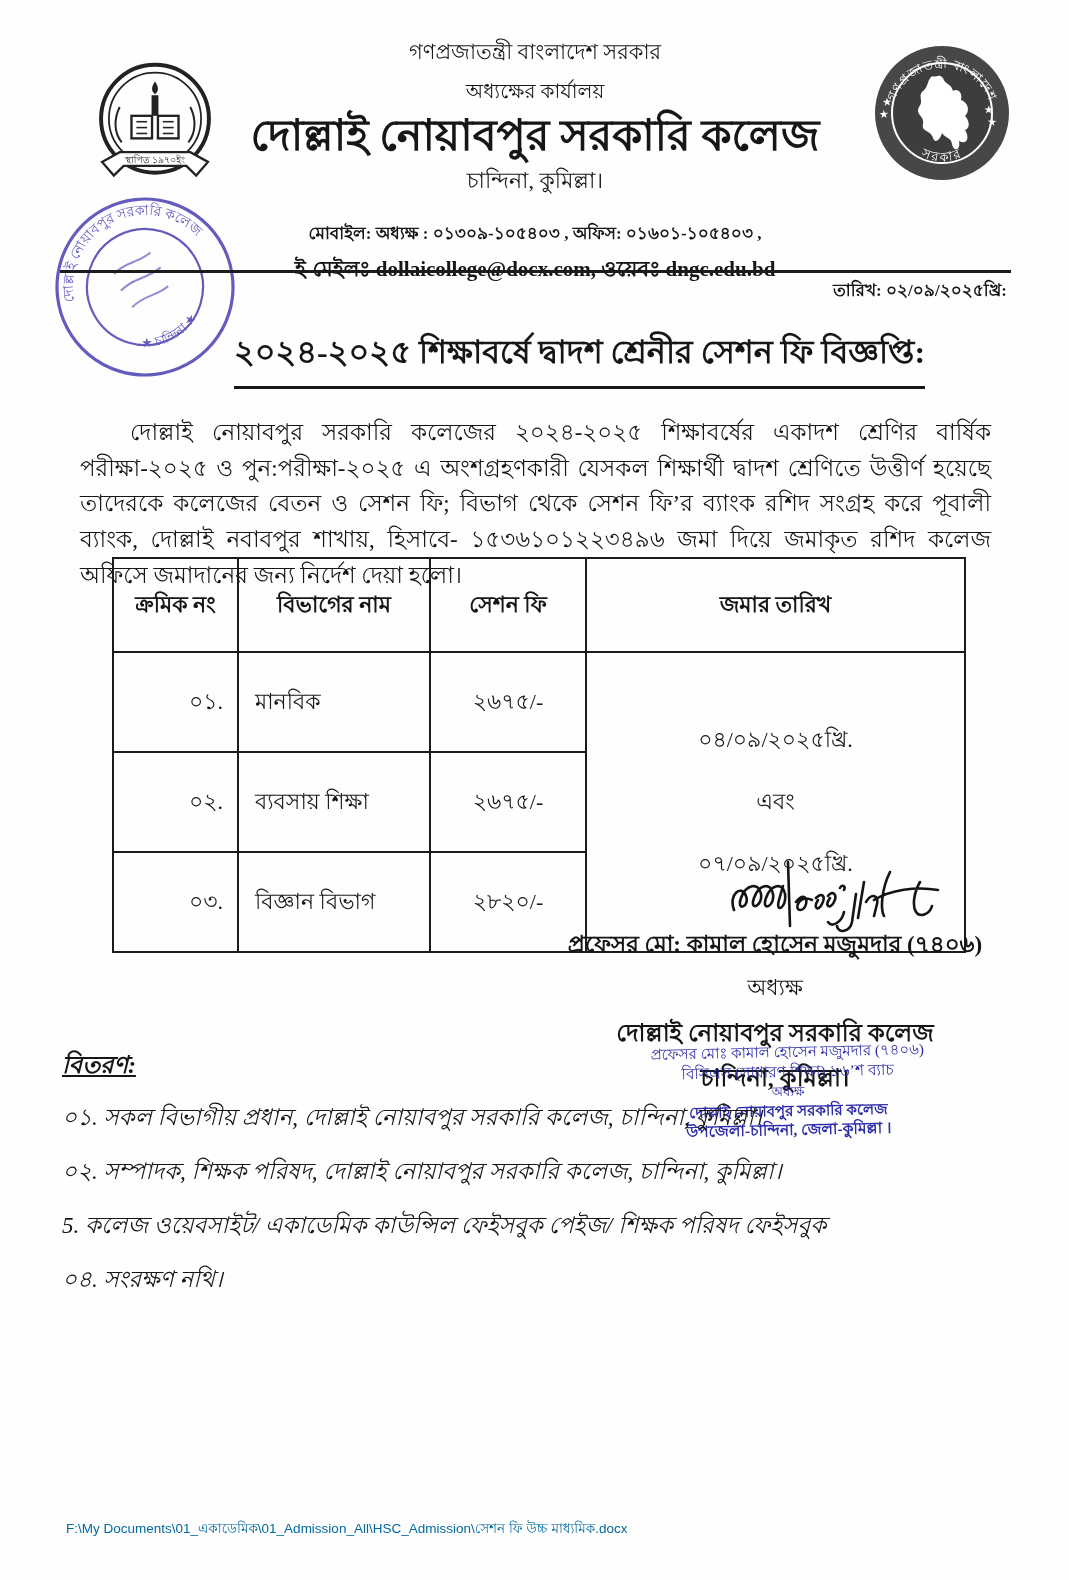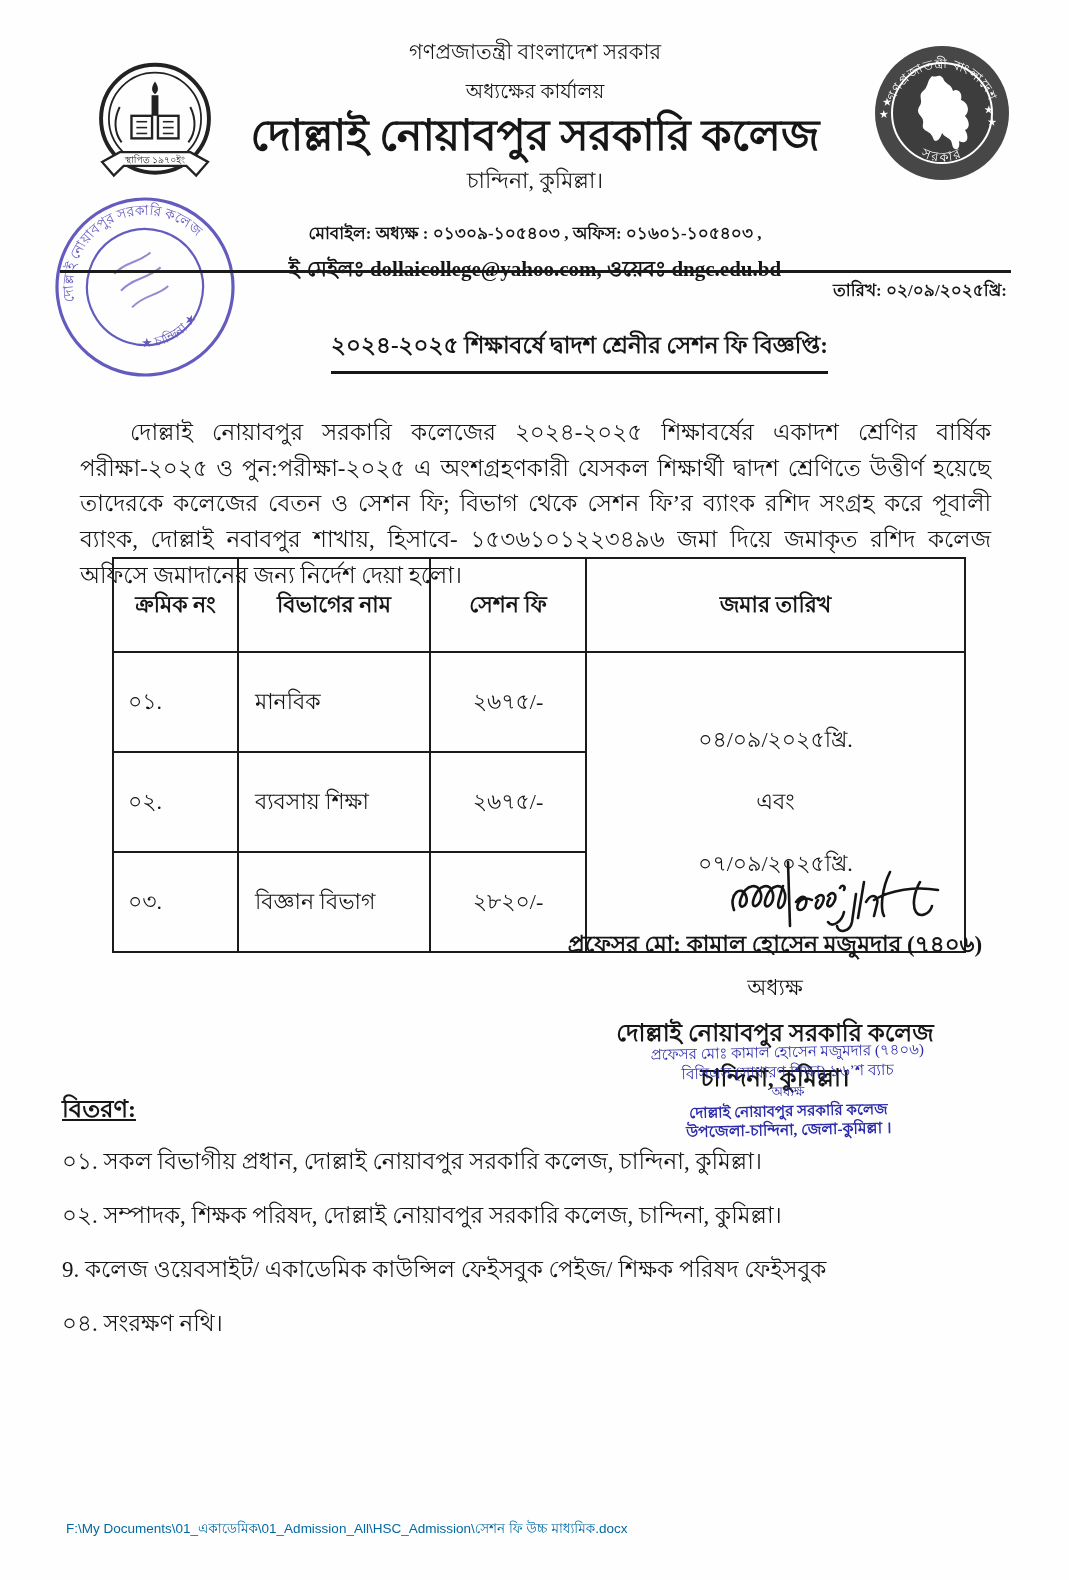--- a/index.html
+++ b/index.html
@@ -20,32 +20,32 @@
 
   .emblem { position:absolute; top:56px; left:86px; width:138px; height:152px; }
   .gseal  { position:absolute; top:40px; left:872px; width:140px; height:146px; }
   .round-stamp { position:absolute; top:183px; left:46px; width:198px; height:208px; opacity:.85; }
 
   .rule { position:absolute; top:270px; left:60px; right:58px; border-top:3px solid #1b1b1b; }
   .date-line { position:absolute; top:277px; right:62px; font-size:17px; font-weight:bold; }
 
   
   .title-wrap { position:absolute; top:327px; left:100px; right:10px; text-align:center; }
-  .title { display:inline-block; font-size:23px; font-weight:bold;
+  .title { display:inline-block; font-size:32px; font-weight:bold;
            border-bottom:3px solid #161616; padding-bottom:5px; }
   .body-text { position:absolute; top:415px; left:80px; right:78px;
                font-size:23px; line-height:1.55; text-align:justify; text-indent:50px; }
 
   
   .fee-table { position:absolute; top:557px; left:112px; border-collapse:collapse;
                table-layout:fixed; }
   .fee-table th, .fee-table td { border:2.5px solid #1b1b1b; font-size:22px; padding:14px; }
   .fee-table th { font-weight:600; height:64px; text-align:center; }
   .fee-table td { height:70px; }
-  .c-serial { text-align:left;margin-left:34px; }
+  .c-serial { text-align:right;margin-left:34px; }
   .c-dept   { text-align:left; padding-left:16px !important; }
   .c-fee    { text-align:center; }
   .dates-cell { text-align:center; vertical-align:middle; }
   .dates-cell .d-conj { margin:25px 0; }
 
   
   .sig-scribble { position:absolute; top:854px; left:724px; width:222px; height:86px; }
   .sig-block { position:absolute; top:926px; left:565px; width:420px; text-align:center; }
   .sig-name   { font-size:23px; font-weight:600; }
   .sig-desig  { font-size:22px; margin-top:5px; }
@@ -54,21 +54,21 @@
 
   .stamp-text { position:absolute; top:1043px; left:618px; width:340px; text-align:center;
                 color:#2c2caa; transform:rotate(-1.2deg); line-height:1.22; }
   .st-1 { font-size:15px; }
   .st-2 { font-size:15.5px; margin-top:2px; }
   .st-3 { font-size:13px; margin-top:2px; }
   .st-4 { font-size:15px; font-weight:bold; margin-top:2px; }
   .st-5 { font-size:15.5px; font-weight:bold; margin-top:1px; }
 
   
-  .distribution { position:absolute; top:1090px; left:62px; width:720px; }
+  .distribution { position:absolute; top:1046px; left:62px; width:720px;font-style:italic; }
   .dist-heading { font-size:24px; font-weight:bold; text-decoration:underline; margin-bottom:13px; }
   .dist-item { font-size:23px; margin-bottom:15px; white-space:nowrap; }
   .footer-path { position:absolute; top:1518px; left:66px;
                  font-family:"Liberation Sans", sans-serif; font-size:13.5px; color:#0369a1; }
 </style>
 </head>
 <body>
 
 <div class="page">
 
@@ -134,21 +134,21 @@
       <path d="M78 78 C94 72 104 80 120 76 M76 96 C92 90 104 98 122 94 M78 116 C94 110 106 118 120 114" fill="none" stroke="#4a3fb5" stroke-width="2" opacity=".7"></path>
     </g>
   </svg>
 
   <div class="header">
     <div class="h-govt">গণপ্রজাতন্ত্রী বাংলাদেশ সরকার</div>
     <div class="h-office">অধ্যক্ষের কার্যালয়</div>
     <div class="h-college">দোল্লাই নোয়াবপুর সরকারি কলেজ</div>
     <div class="h-addr">চান্দিনা, কুমিল্লা।</div>
     <div class="h-mobile">মোবাইল: অধ্যক্ষ : ০১৩০৯-১০৫৪০৩ , অফিস: ০১৬০১-১০৫৪০৩ ,</div>
-    <div class="h-email">ই-মেইলঃ dollaicollege@yahoo.com, ওয়েবঃ dngc.edu.bd</div>
+    <div class="h-email">ই-মেইলঃ dollaicollege@docx.com, ওয়েবঃ dngc.edu.bd</div>
   </div>
 
   <div class="rule"></div>
   <div class="date-line">তারিখ: ০২/০৯/২০২৫খ্রি:</div>
 
   <div class="title-wrap">
     <span class="title">২০২৪-২০২৫ শিক্ষাবর্ষে দ্বাদশ শ্রেনীর সেশন ফি বিজ্ঞপ্তি:</span>
   </div>
 
   <div class="body-text">দোল্লাই নোয়াবপুর সরকারি কলেজের ২০২৪-২০২৫ শিক্ষাবর্ষের একাদশ শ্রেণির বার্ষিক পরীক্ষা-২০২৫ ও পুন:পরীক্ষা-২০২৫ এ অংশগ্রহণকারী যেসকল শিক্ষার্থী দ্বাদশ শ্রেণিতে উত্তীর্ণ হয়েছে তাদেরকে কলেজের বেতন ও সেশন ফি; বিভাগ থেকে সেশন ফি’র ব্যাংক রশিদ সংগ্রহ করে পূবালী ব্যাংক, দোল্লাই নবাবপুর শাখায়, হিসাবে- ১৫৩৬১০১২২৩৪৯৬ জমা দিয়ে জমাকৃত রশিদ কলেজ অফিসে জমাদানের জন্য নির্দেশ দেয়া হলো।</div>
@@ -219,19 +219,19 @@
     <div class="st-2">বিসিএস (সাধারণ শিক্ষা) ১৬’শ ব্যাচ</div>
     <div class="st-3">অধ্যক্ষ</div>
     <div class="st-4">দোল্লাই নোয়াবপুর সরকারি কলেজ</div>
     <div class="st-5">উপজেলা-চান্দিনা, জেলা-কুমিল্লা ।</div>
   </div>
 
   <div class="distribution">
     <div class="dist-heading">বিতরণ:</div>
     <div class="dist-item">০১. সকল বিভাগীয় প্রধান, দোল্লাই নোয়াবপুর সরকারি কলেজ, চান্দিনা, কুমিল্লা।</div>
     <div class="dist-item">০২. সম্পাদক, শিক্ষক পরিষদ, দোল্লাই নোয়াবপুর সরকারি কলেজ, চান্দিনা, কুমিল্লা।</div>
-    <div class="dist-item">9. কলেজ ওয়েবসাইট/ একাডেমিক কাউন্সিল ফেইসবুক পেইজ/ শিক্ষক পরিষদ ফেইসবুক</div>
+    <div class="dist-item">5. কলেজ ওয়েবসাইট/ একাডেমিক কাউন্সিল ফেইসবুক পেইজ/ শিক্ষক পরিষদ ফেইসবুক</div>
     <div class="dist-item">০৪. সংরক্ষণ নথি।</div>
   </div>
 
   <div class="footer-path">F:\My Documents\01_একাডেমিক\01_Admission_All\HSC_Admission\সেশন ফি উচ্চ মাধ্যমিক.docx</div>
 
 </div>
 
 </body></html>

